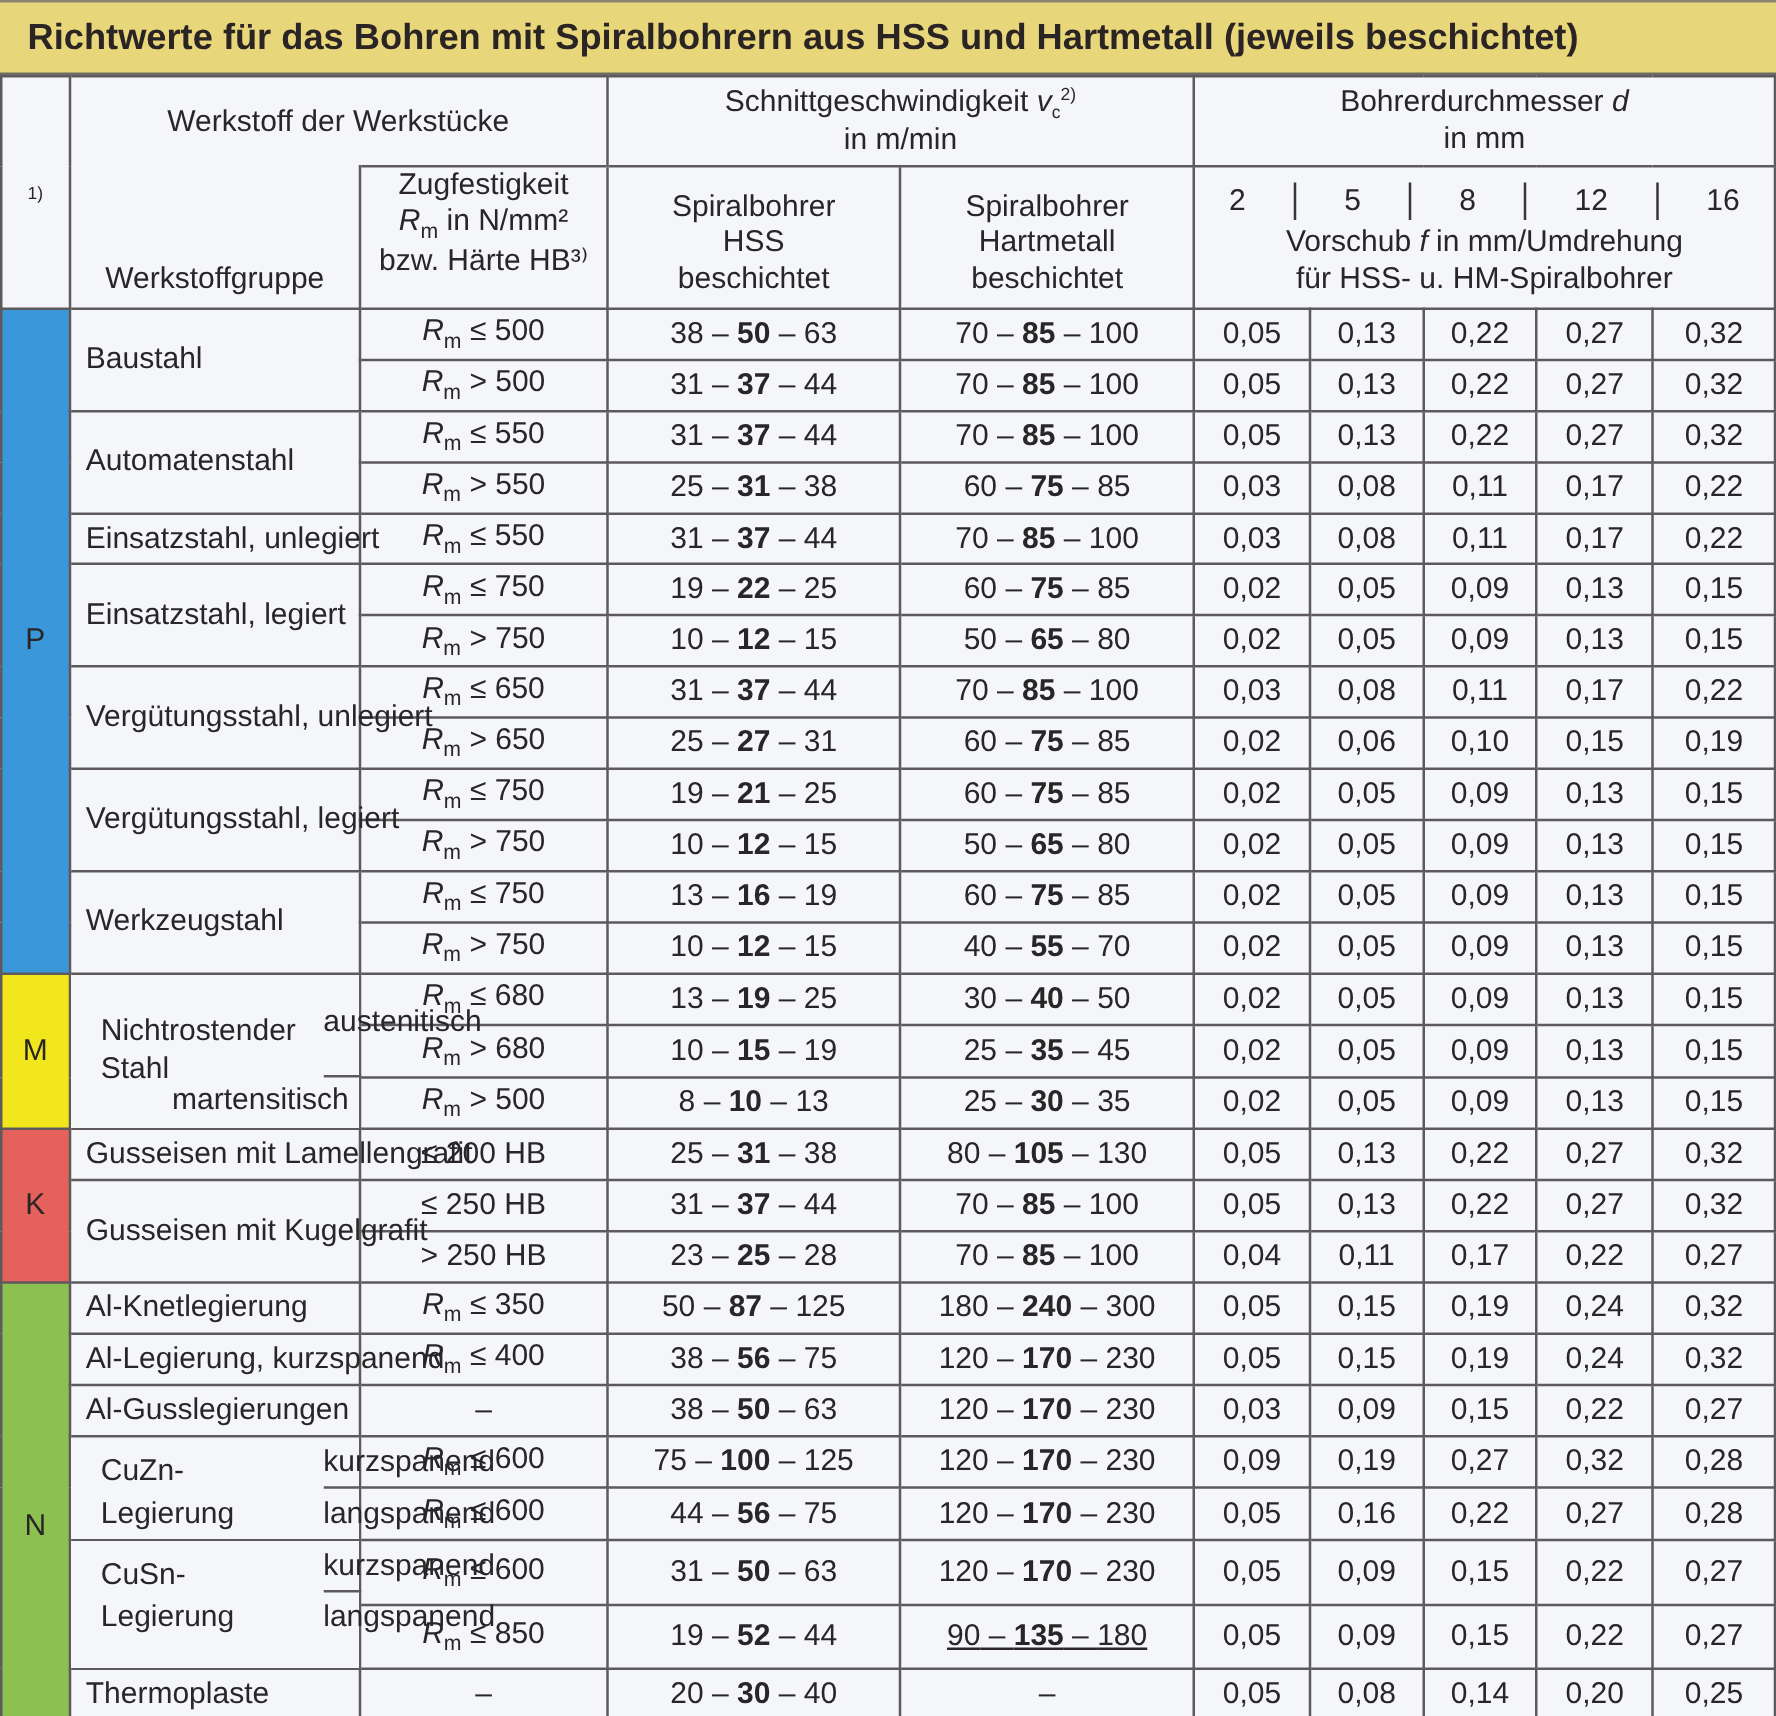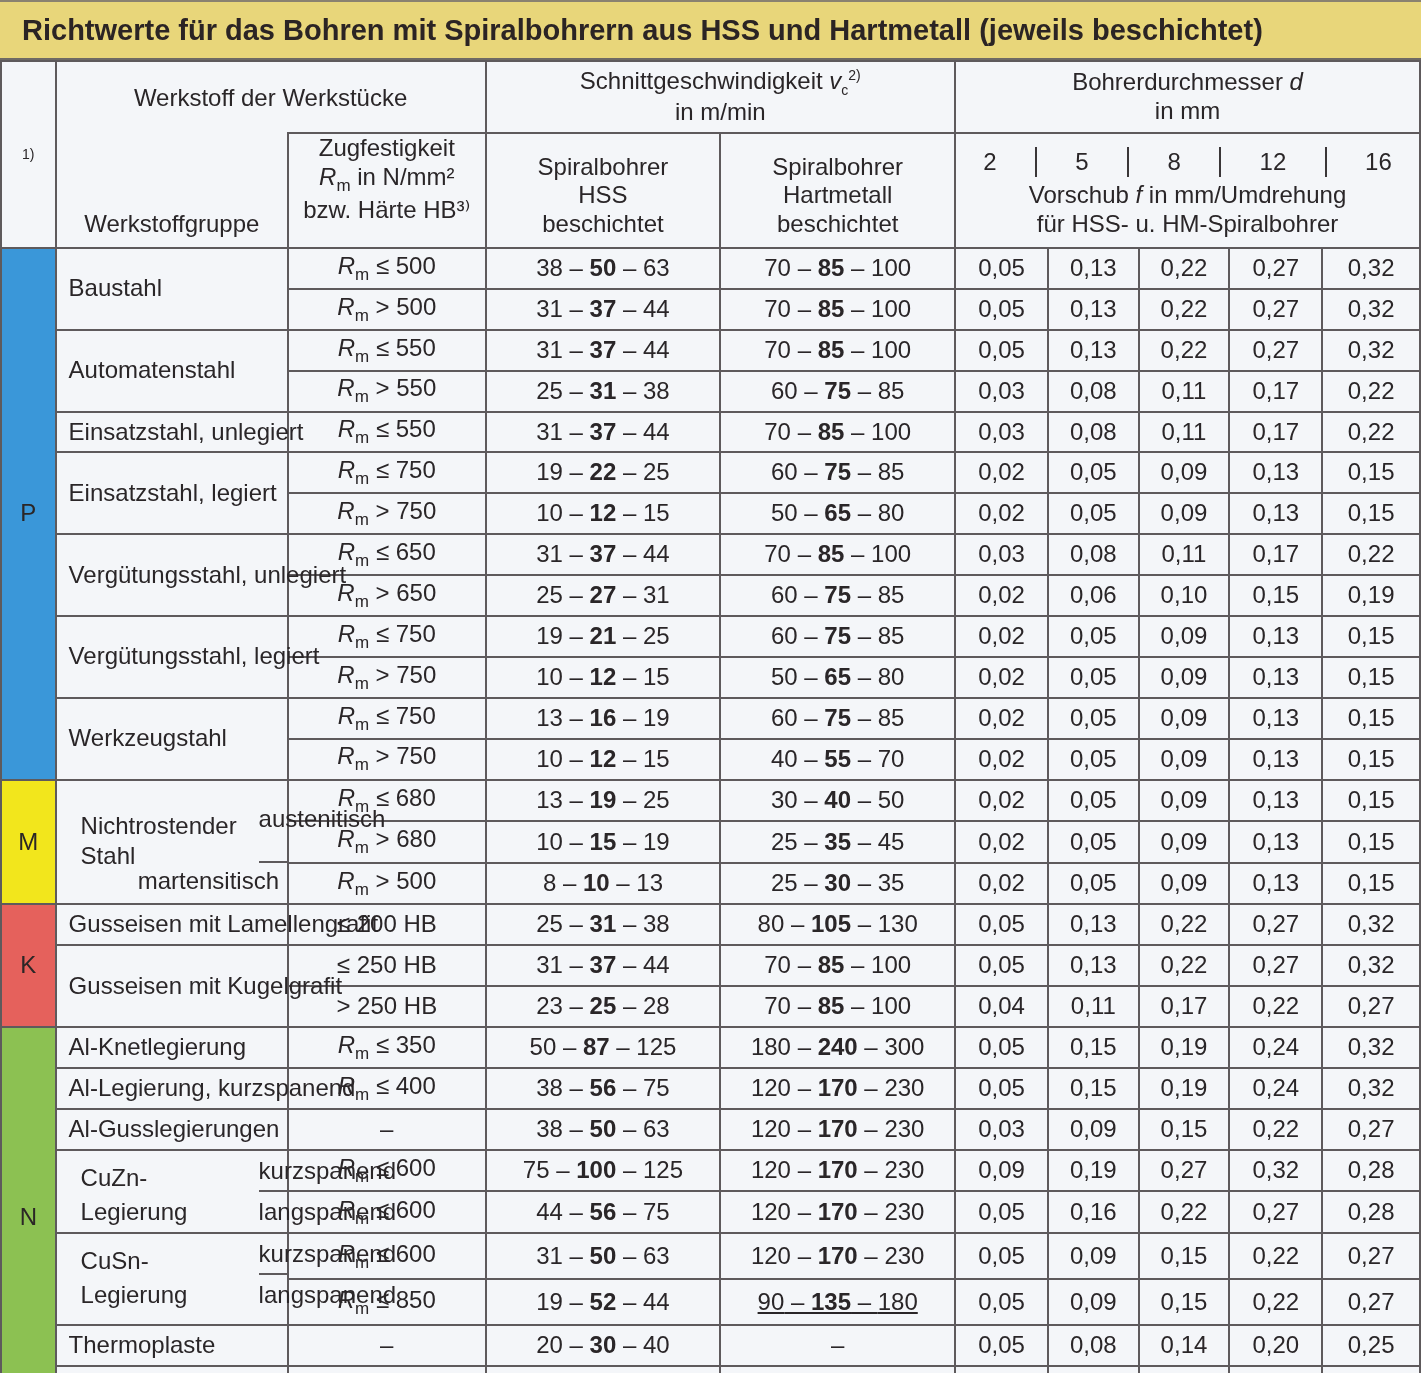--- a/index.html
+++ b/index.html
@@ -379,21 +379,21 @@
         <td style="white-space: nowrap;"><span>44</span> – <b>56</b> – <span>75</span></td>
         <td style="white-space: nowrap;"><span>120</span> – <b>170</b> – <span>230</span></td>
         <td>0,05</td>
         <td>0,16</td>
         <td>0,22</td>
         <td>0,27</td>
         <td>0,28</td>
       </tr>
       <tr class="r">
         <td class="name" rowspan="2" style="position: relative; padding: 0px;">
-          <div style="position: relative; height: 90px;">
+          <div style="position: relative; height: 101px;">
             <div style="position: absolute; left: 12px; top: 10px; line-height: 34px;">CuSn-<br>Legierung</div>
             <div style="position: absolute; left: 190px; top: 6px; white-space: nowrap;">kurzspanend</div>
             <div style="position: absolute; left: 190px; right: -2px; top: 39px; border-top: 2px solid rgb(94, 90, 92);"></div>
             <div style="position: absolute; left: 190px; top: 47px; white-space: nowrap;">langspanend</div>
           </div>
         </td>
         <td class="rm"><i>R</i><sub>m</sub><span> ≤ 600</span></td>
         <td style="white-space: nowrap;"><span>31</span> – <b>50</b> – <span>63</span></td>
         <td style="white-space: nowrap;"><span>120</span> – <b>170</b> – <span>230</span></td>
         <td>0,05</td>

